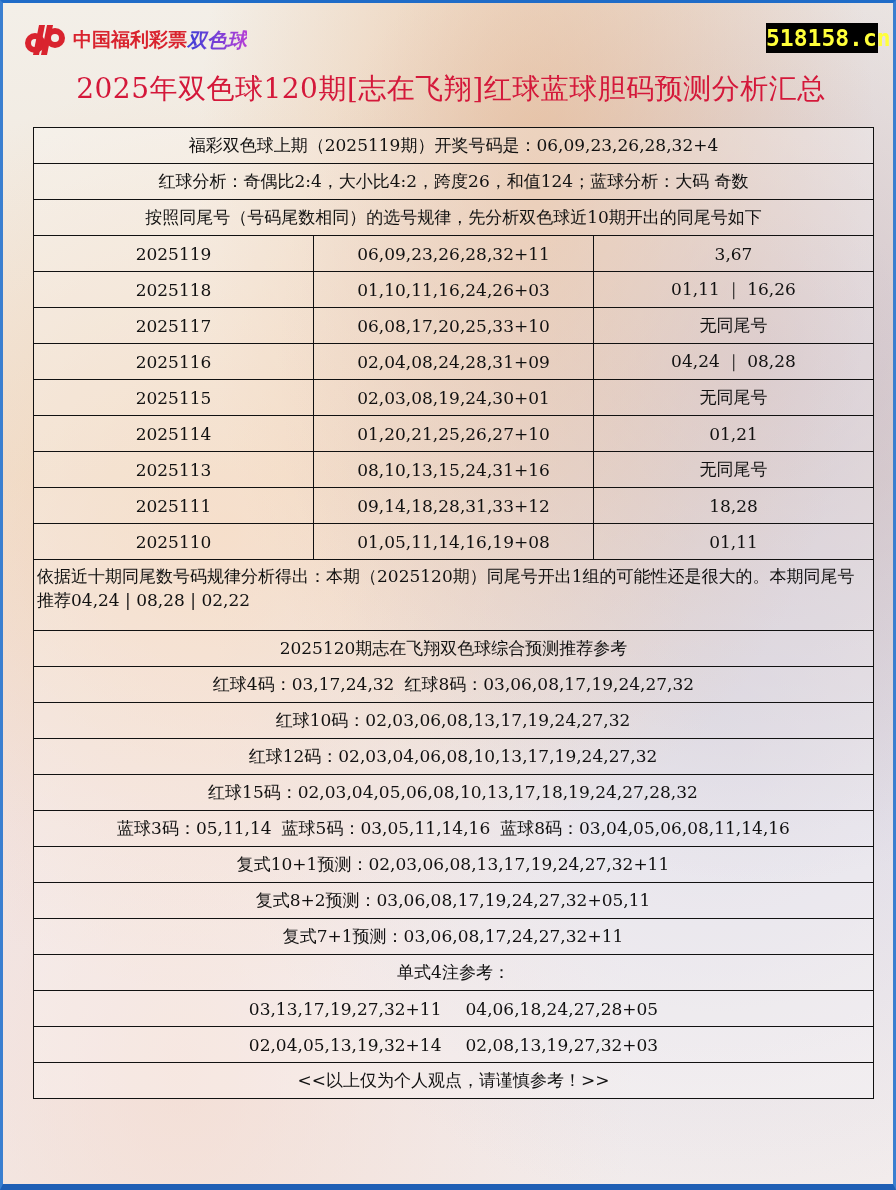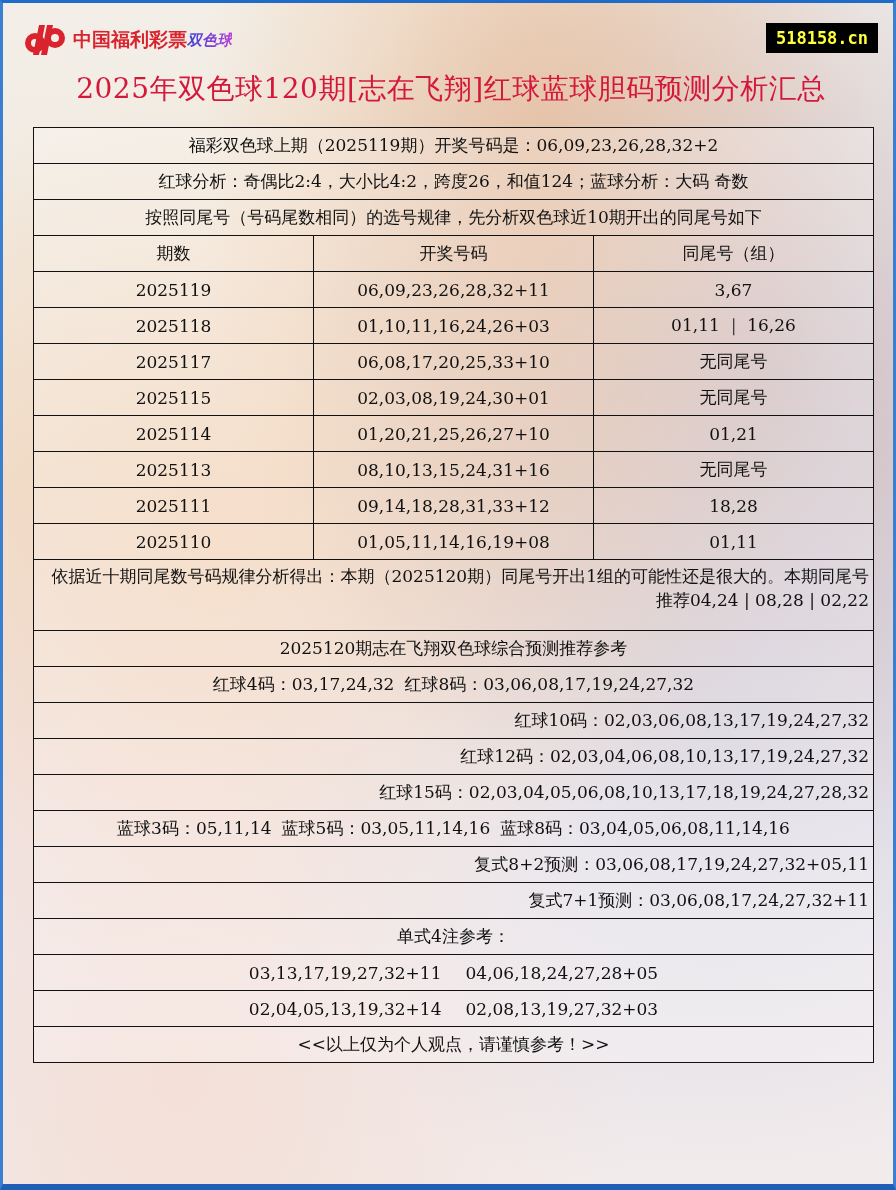--- a/index.html
+++ b/index.html
@@ -23,44 +23,44 @@
   }
   .logo {
     position:absolute; left:20px; top:20px; height:34px; display:flex; align-items:center;
   }
   .logo-mark { width:46px; height:34px; }
   .logo-text {
     font-family:"DejaVu Sans", sans-serif; font-weight:bold; font-size:19px;
     margin-left:4px; color:#d9232e; letter-spacing:0px;
   }
   .logo-ssq {
-    font-family:"DejaVu Sans", sans-serif; font-weight:bold; font-style:italic; font-size:15px;
+    font-family:"DejaVu Sans", sans-serif; font-weight:bold; font-style:italic; font-size:20px;
     background: linear-gradient(90deg,#3b3fd6,#b53fd6);
     -webkit-background-clip:text; background-clip:text; color:transparent;
   }
   .site-badge {
     position:absolute; left:763px; top:20px; width:112px; height:30px;
     background:#000; color:#ffff3a; font-family:"DejaVu Sans Mono","Liberation Mono",monospace;
-    font-weight:bold; font-size:17px; line-height:30px; text-align:center;
+    font-weight:bold; font-size:23px; line-height:30px; text-align:center;
   }
   .page-title {
     position:absolute; left:0; top:66px; width:896px; text-align:center;
     font-size:28px; color:#d4183a; letter-spacing:0.5px; line-height:40px;
   }
   table.main {
     position:absolute; left:30px; top:124px; width:840px;
     border-collapse:collapse; table-layout:fixed;
     font-size:17px;
   }
   table.main td {
     border:1px solid #111; height:35px; padding:0 4px; text-align:center;
     background:rgba(255,255,255,0.25); white-space:nowrap; overflow:hidden;
   }
-  table.main td.left { text-align:right; padding-left:3px; }
-  table.main td.para { text-align:right; white-space:normal; height:66px; line-height:24px; vertical-align:top; padding-top:4px; padding-left:3px; }
+  table.main td.left { text-align:center; padding-left:3px; }
+  table.main td.para { text-align:left; white-space:normal; height:66px; line-height:24px; vertical-align:top; padding-top:4px; padding-left:3px; }
   .gap { display:inline-block; width:10px; }
   .gap2 { display:inline-block; width:24px; }
 </style>
 </head>
 <body>
 
 <div class="frame">
 
   <div class="logo">
     <svg class="logo-mark" viewBox="0 0 46 34">
@@ -80,47 +80,47 @@
   <div class="page-title">2025年双色球120期[志在飞翔]红球蓝球胆码预测分析汇总</div>
 
   <table class="main">
     <colgroup>
       <col style="width:280px">
         <col style="width:280px">
         <col style="width:280px">
     </colgroup>
     <tbody>
         <tr>
-      <td colspan="3">福彩双色球上期（2025119期）开奖号码是：06,09,23,26,28,32+2</td>
+      <td colspan="3">福彩双色球上期（2025119期）开奖号码是：06,09,23,26,28,32+4</td>
     </tr>
     <tr>
       <td colspan="3">红球分析：奇偶比2:4，大小比4:2，跨度26，和值124；蓝球分析：大码 奇数</td>
     </tr>
     <tr>
       <td colspan="3">按照同尾号（号码尾数相同）的选号规律，先分析双色球近10期开出的同尾号如下</td>
-    </tr>
-    <tr>
-      <td>期数</td>
-      <td>开奖号码</td>
-      <td>同尾号（组）</td>
     </tr>
     <tr>
       <td>2025119</td>
       <td>06,09,23,26,28,32+11</td>
       <td>3,67</td>
     </tr>
     <tr>
       <td>2025118</td>
       <td>01,10,11,16,24,26+03</td>
       <td>01,11 ｜ 16,26</td>
     </tr>
     <tr>
       <td>2025117</td>
       <td>06,08,17,20,25,33+10</td>
       <td>无同尾号</td>
+    </tr>
+    <tr>
+      <td>2025116</td>
+      <td>02,04,08,24,28,31+09</td>
+      <td>04,24 ｜ 08,28</td>
     </tr>
     <tr>
       <td>2025115</td>
       <td>02,03,08,19,24,30+01</td>
       <td>无同尾号</td>
     </tr>
     <tr>
       <td>2025114</td>
       <td>01,20,21,25,26,27+10</td>
       <td>01,21</td>
@@ -159,20 +159,23 @@
     </tr>
     <tr>
       <td colspan="3" class="left">红球15码：02,03,04,05,06,08,10,13,17,18,19,24,27,28,32</td>
     </tr>
     <tr>
       <td colspan="3">
         <span>蓝球3码：</span><span>05,11,14</span><span class="gap"></span><span>蓝球5码：</span><span>03,05,11,14,16</span><span class="gap"></span><span>蓝球8码：</span><span>03,04,05,06,08,11,14,16</span>
       </td>
     </tr>
     <tr>
+      <td colspan="3" class="left">复式10+1预测：02,03,06,08,13,17,19,24,27,32+11</td>
+    </tr>
+    <tr>
       <td colspan="3" class="left">复式8+2预测：03,06,08,17,19,24,27,32+05,11</td>
     </tr>
     <tr>
       <td colspan="3" class="left">复式7+1预测：03,06,08,17,24,27,32+11</td>
     </tr>
     <tr>
       <td colspan="3">单式4注参考：</td>
     </tr>
     <tr>
       <td colspan="3">

